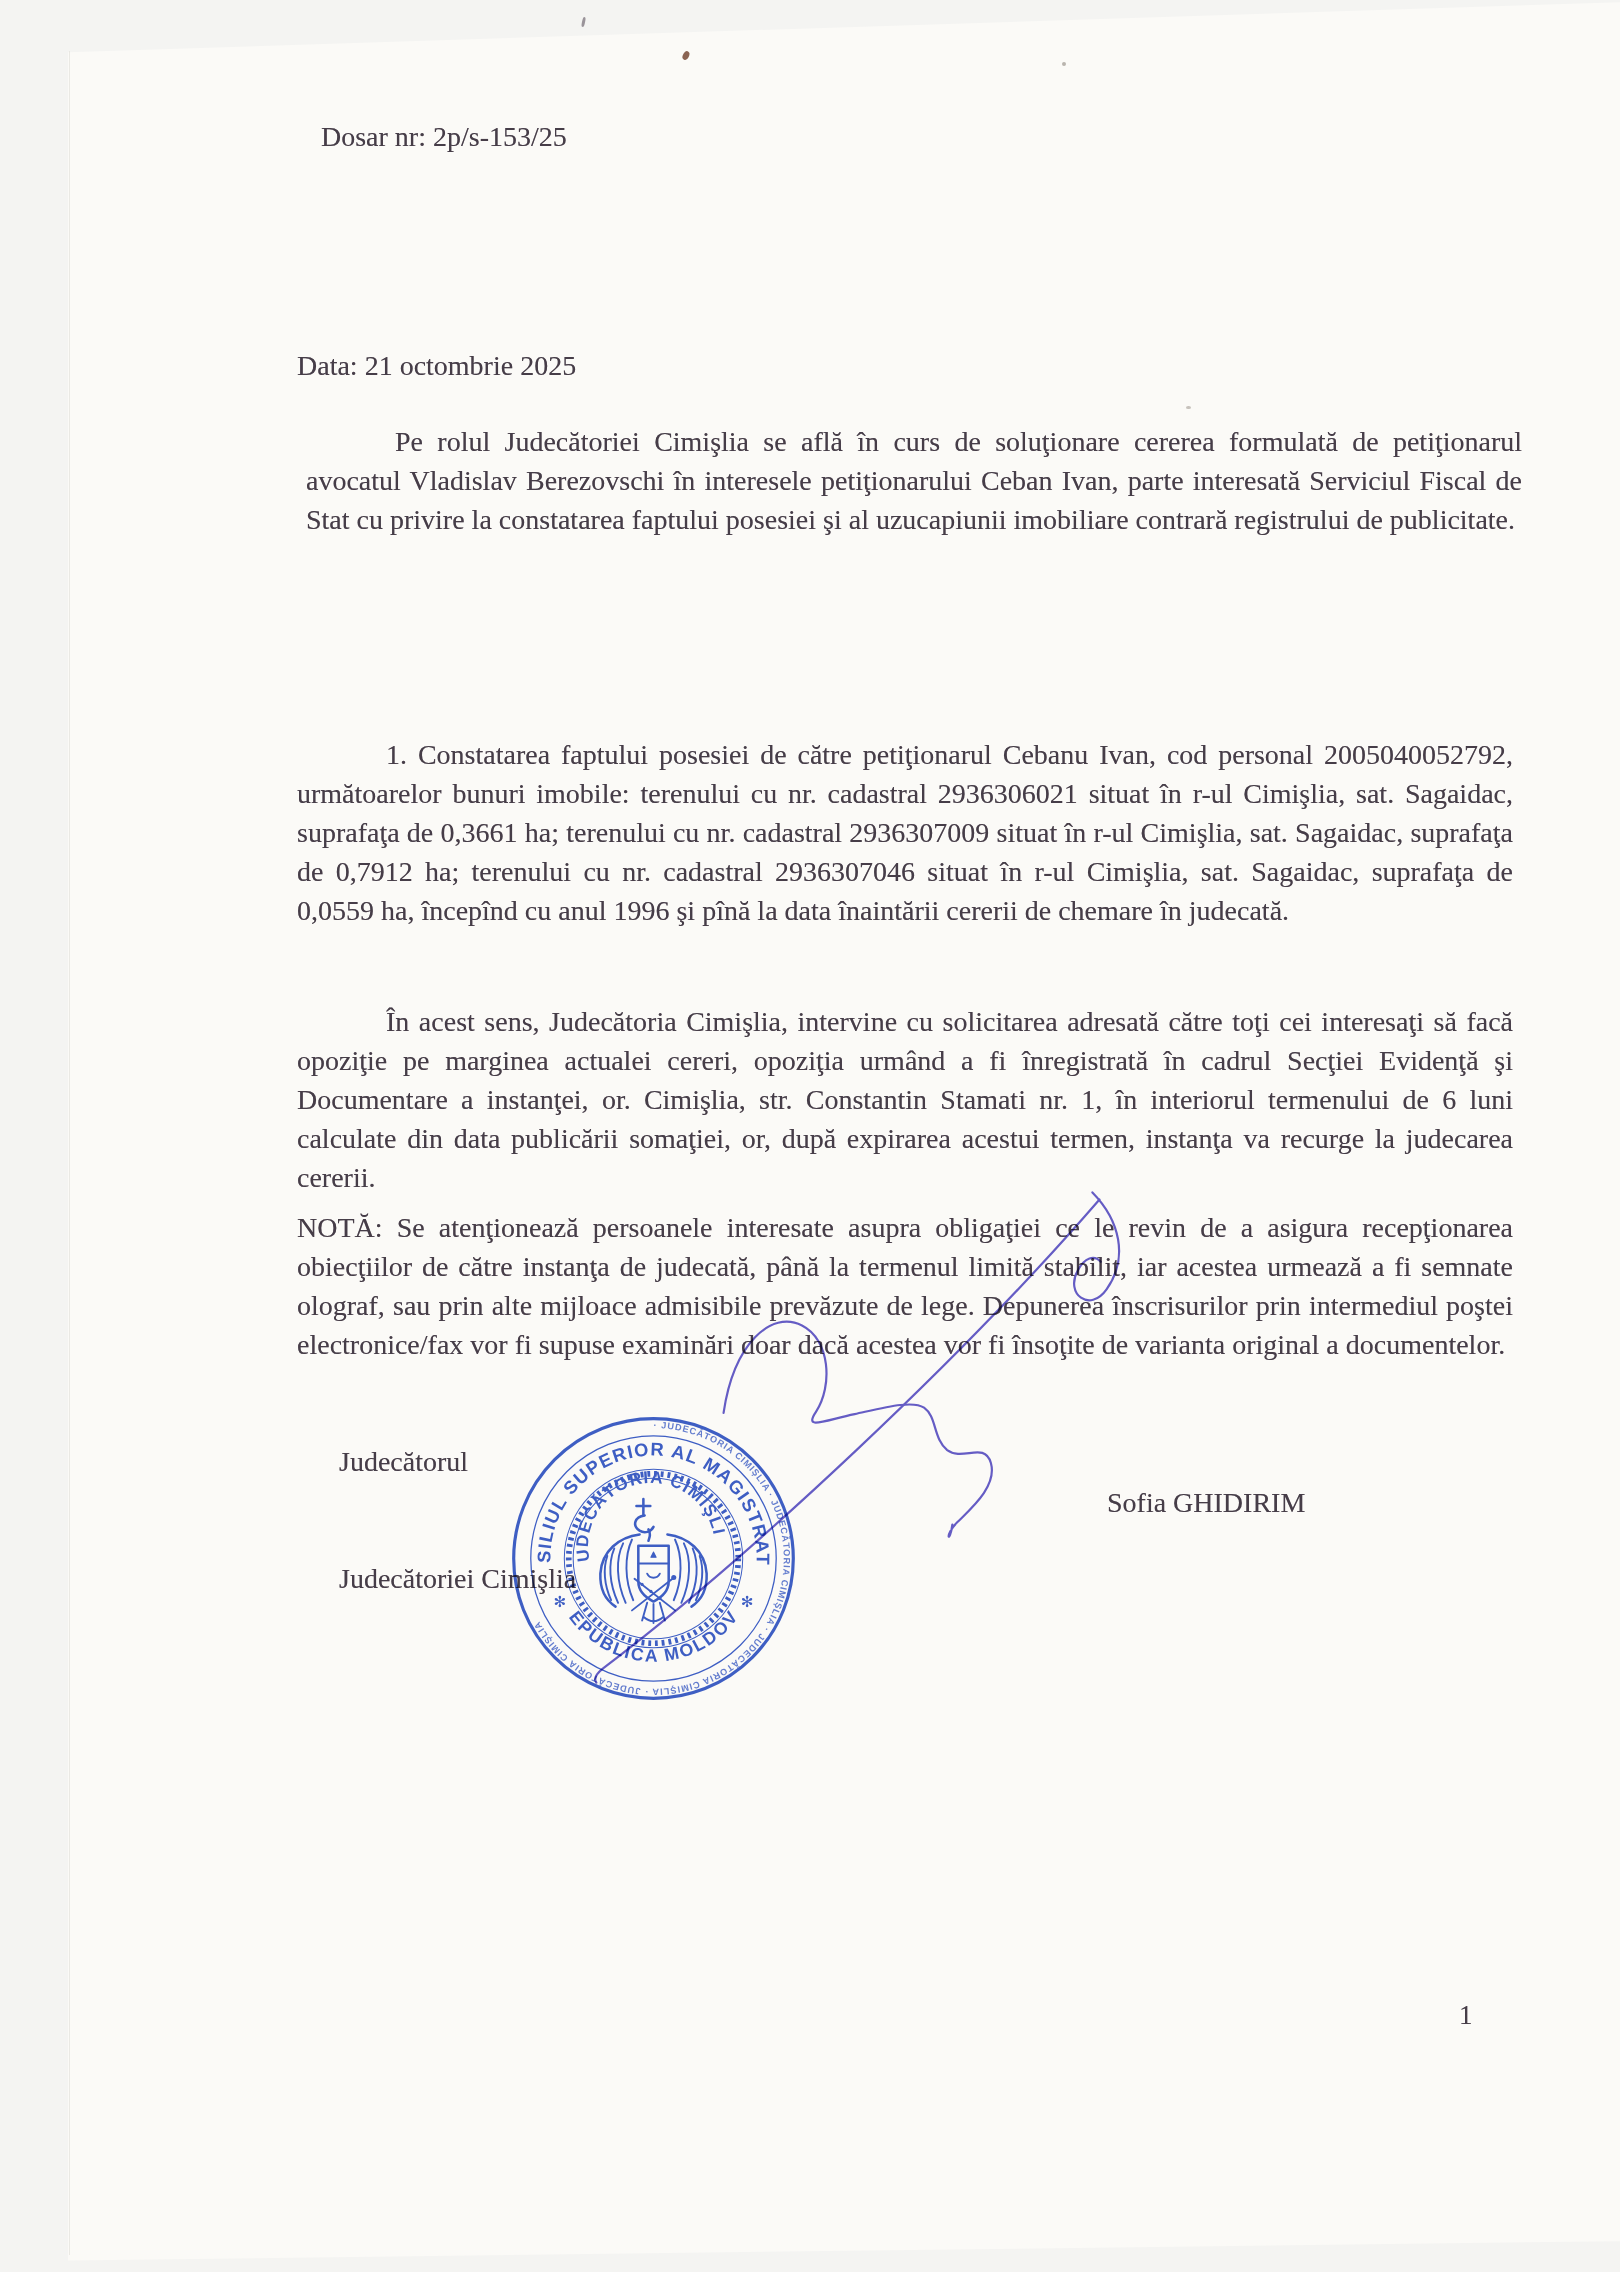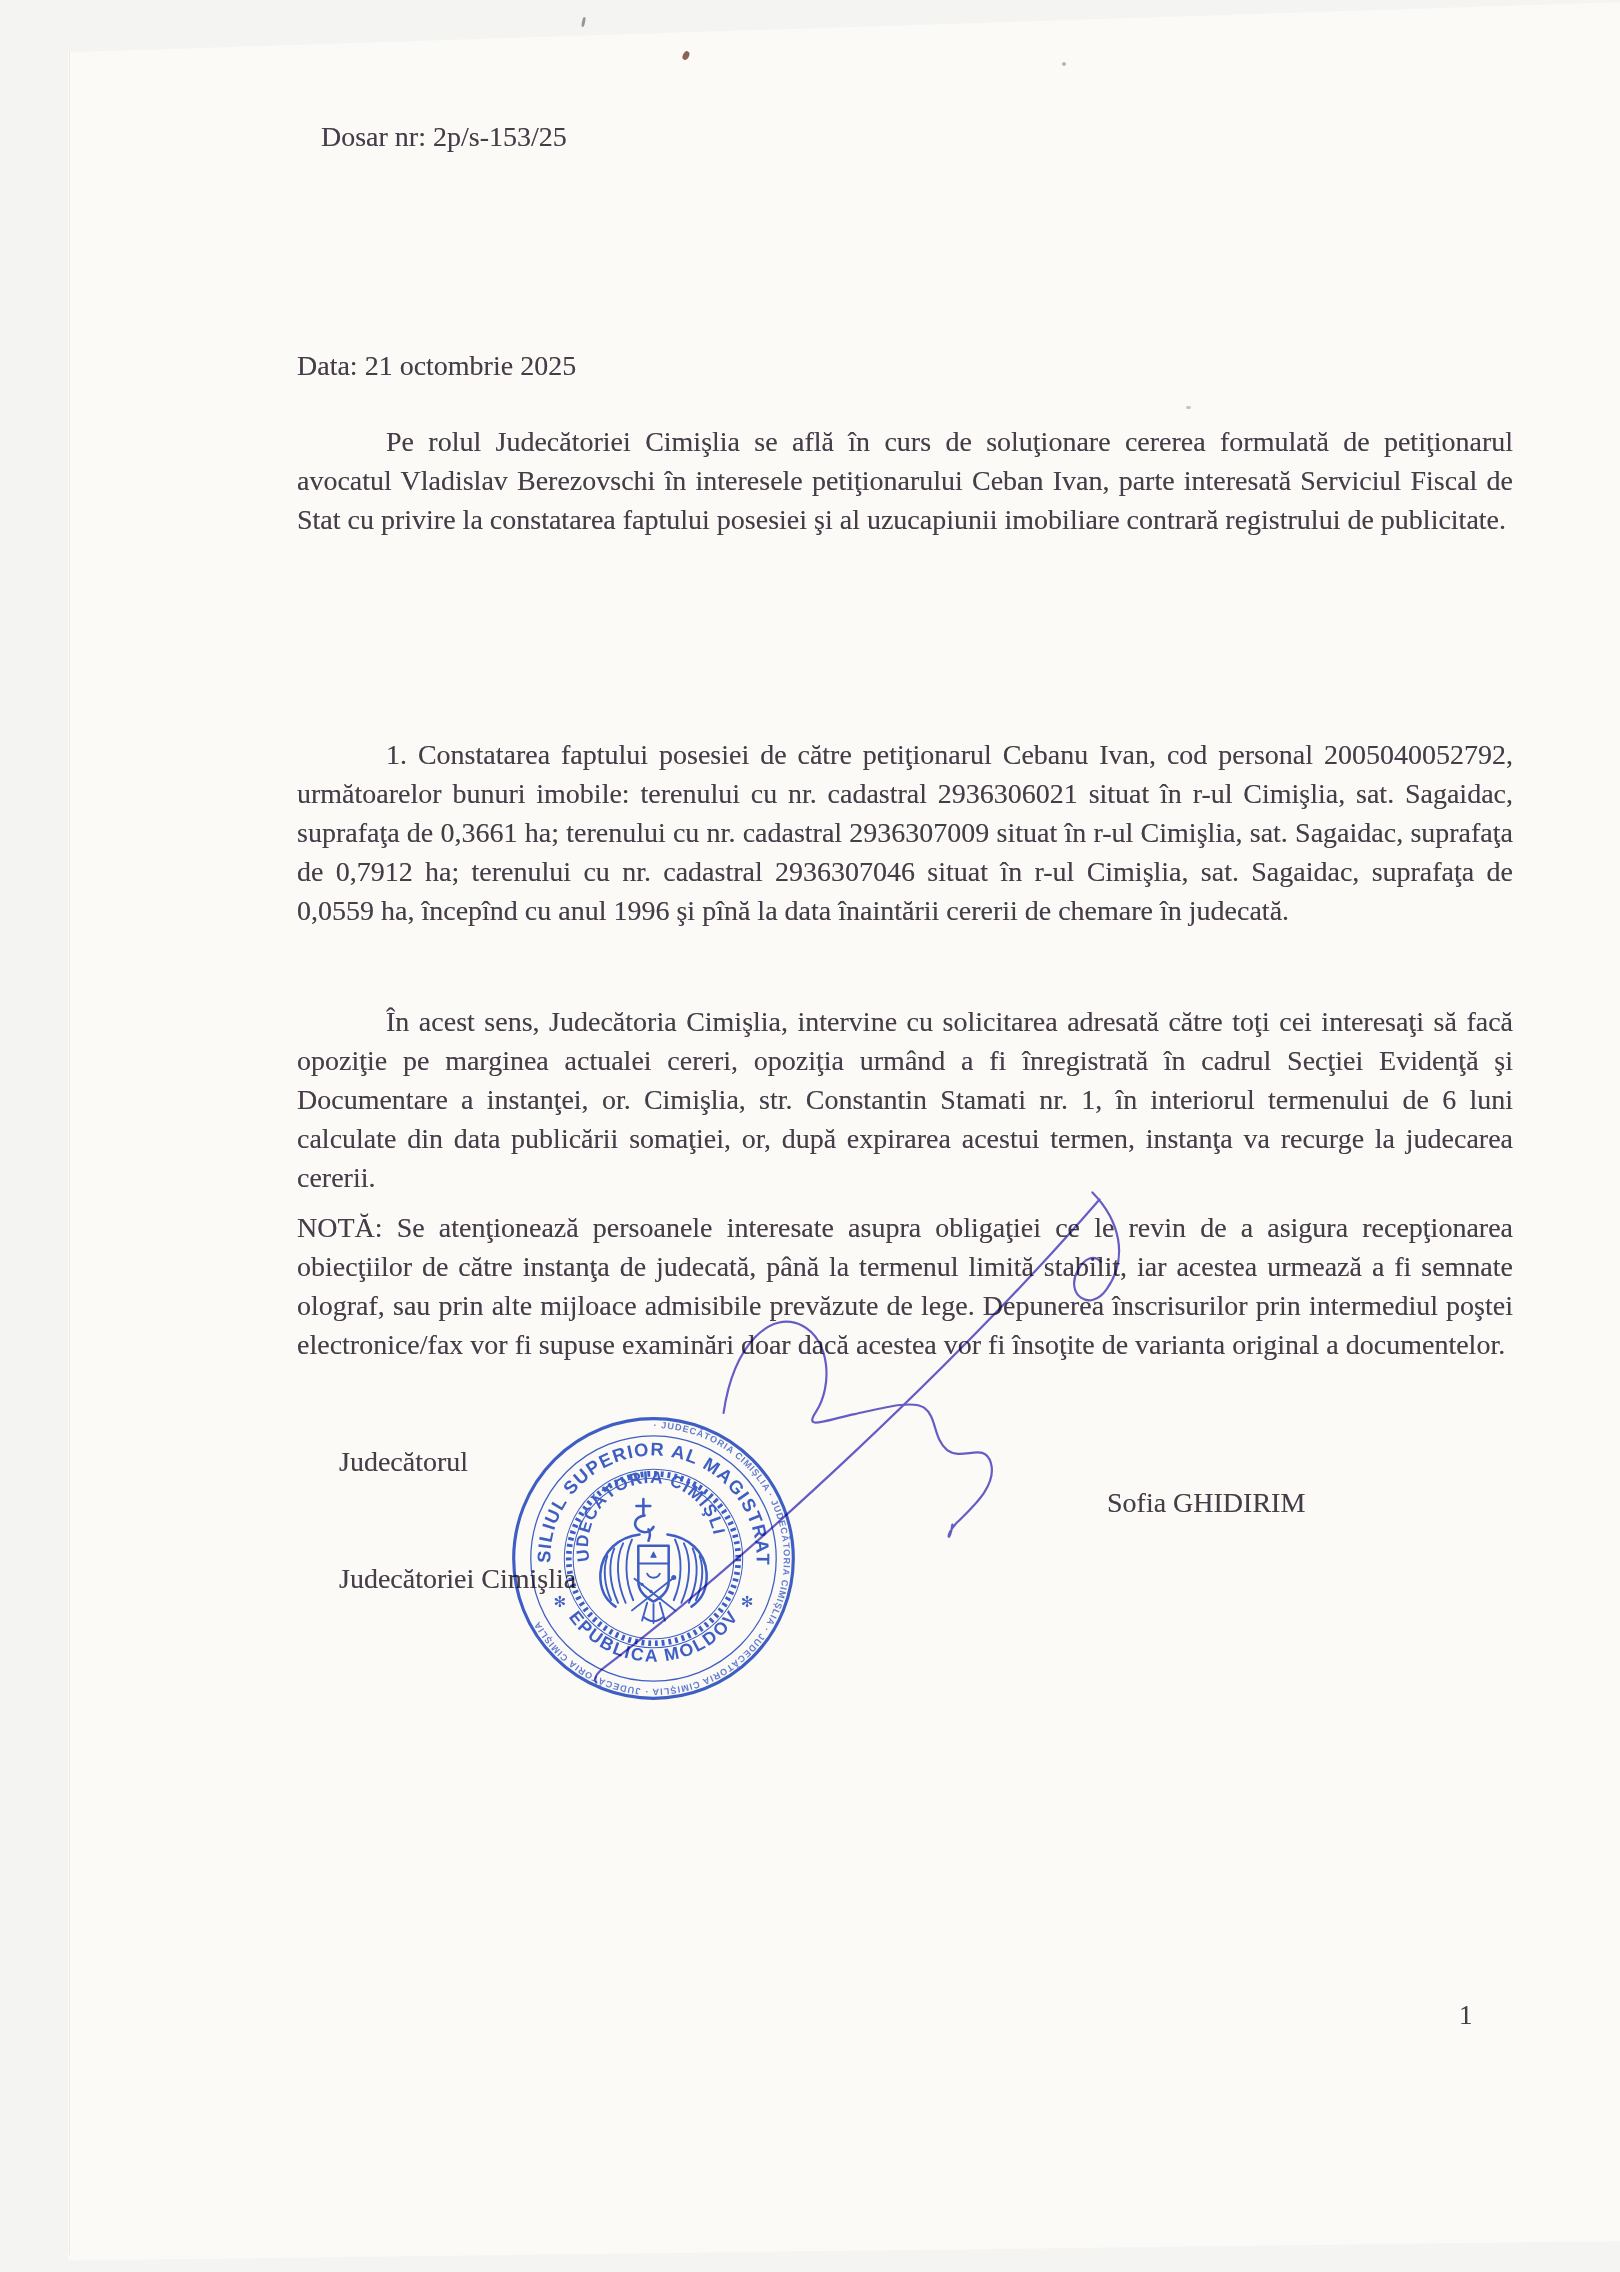--- a/index.html
+++ b/index.html
@@ -54,21 +54,21 @@
     font-size: 30px;
   }
   .dateline { left: 297px; top: 346px; }
   .para {
     left: 297px;
     width: 1216px;
     margin: 0;
     text-align: justify;
     text-indent: 89px;
   }
-  .p1 { top: 422px; }
+  .p1 { top: 422px; margin-left: 9px; }
   .p2 { top: 578px; }
   .p3 { top: 657px; }
   .p4 { top: 735px; }
   .p5 { top: 970px; margin-top: 32px; }
   .note { top: 1208px; text-indent: 0; }
   .sig-role1 { left: 339px; top: 1442px; }
   .sig-role2 { left: 339px; top: 1559px; font-family: Liberation Serif, serif; }
   .sig-name  { left: 1107px; top: 1483px; }
   .pagenum   { left: 1459px; top: 1996px; font-size: 27px; }
 

